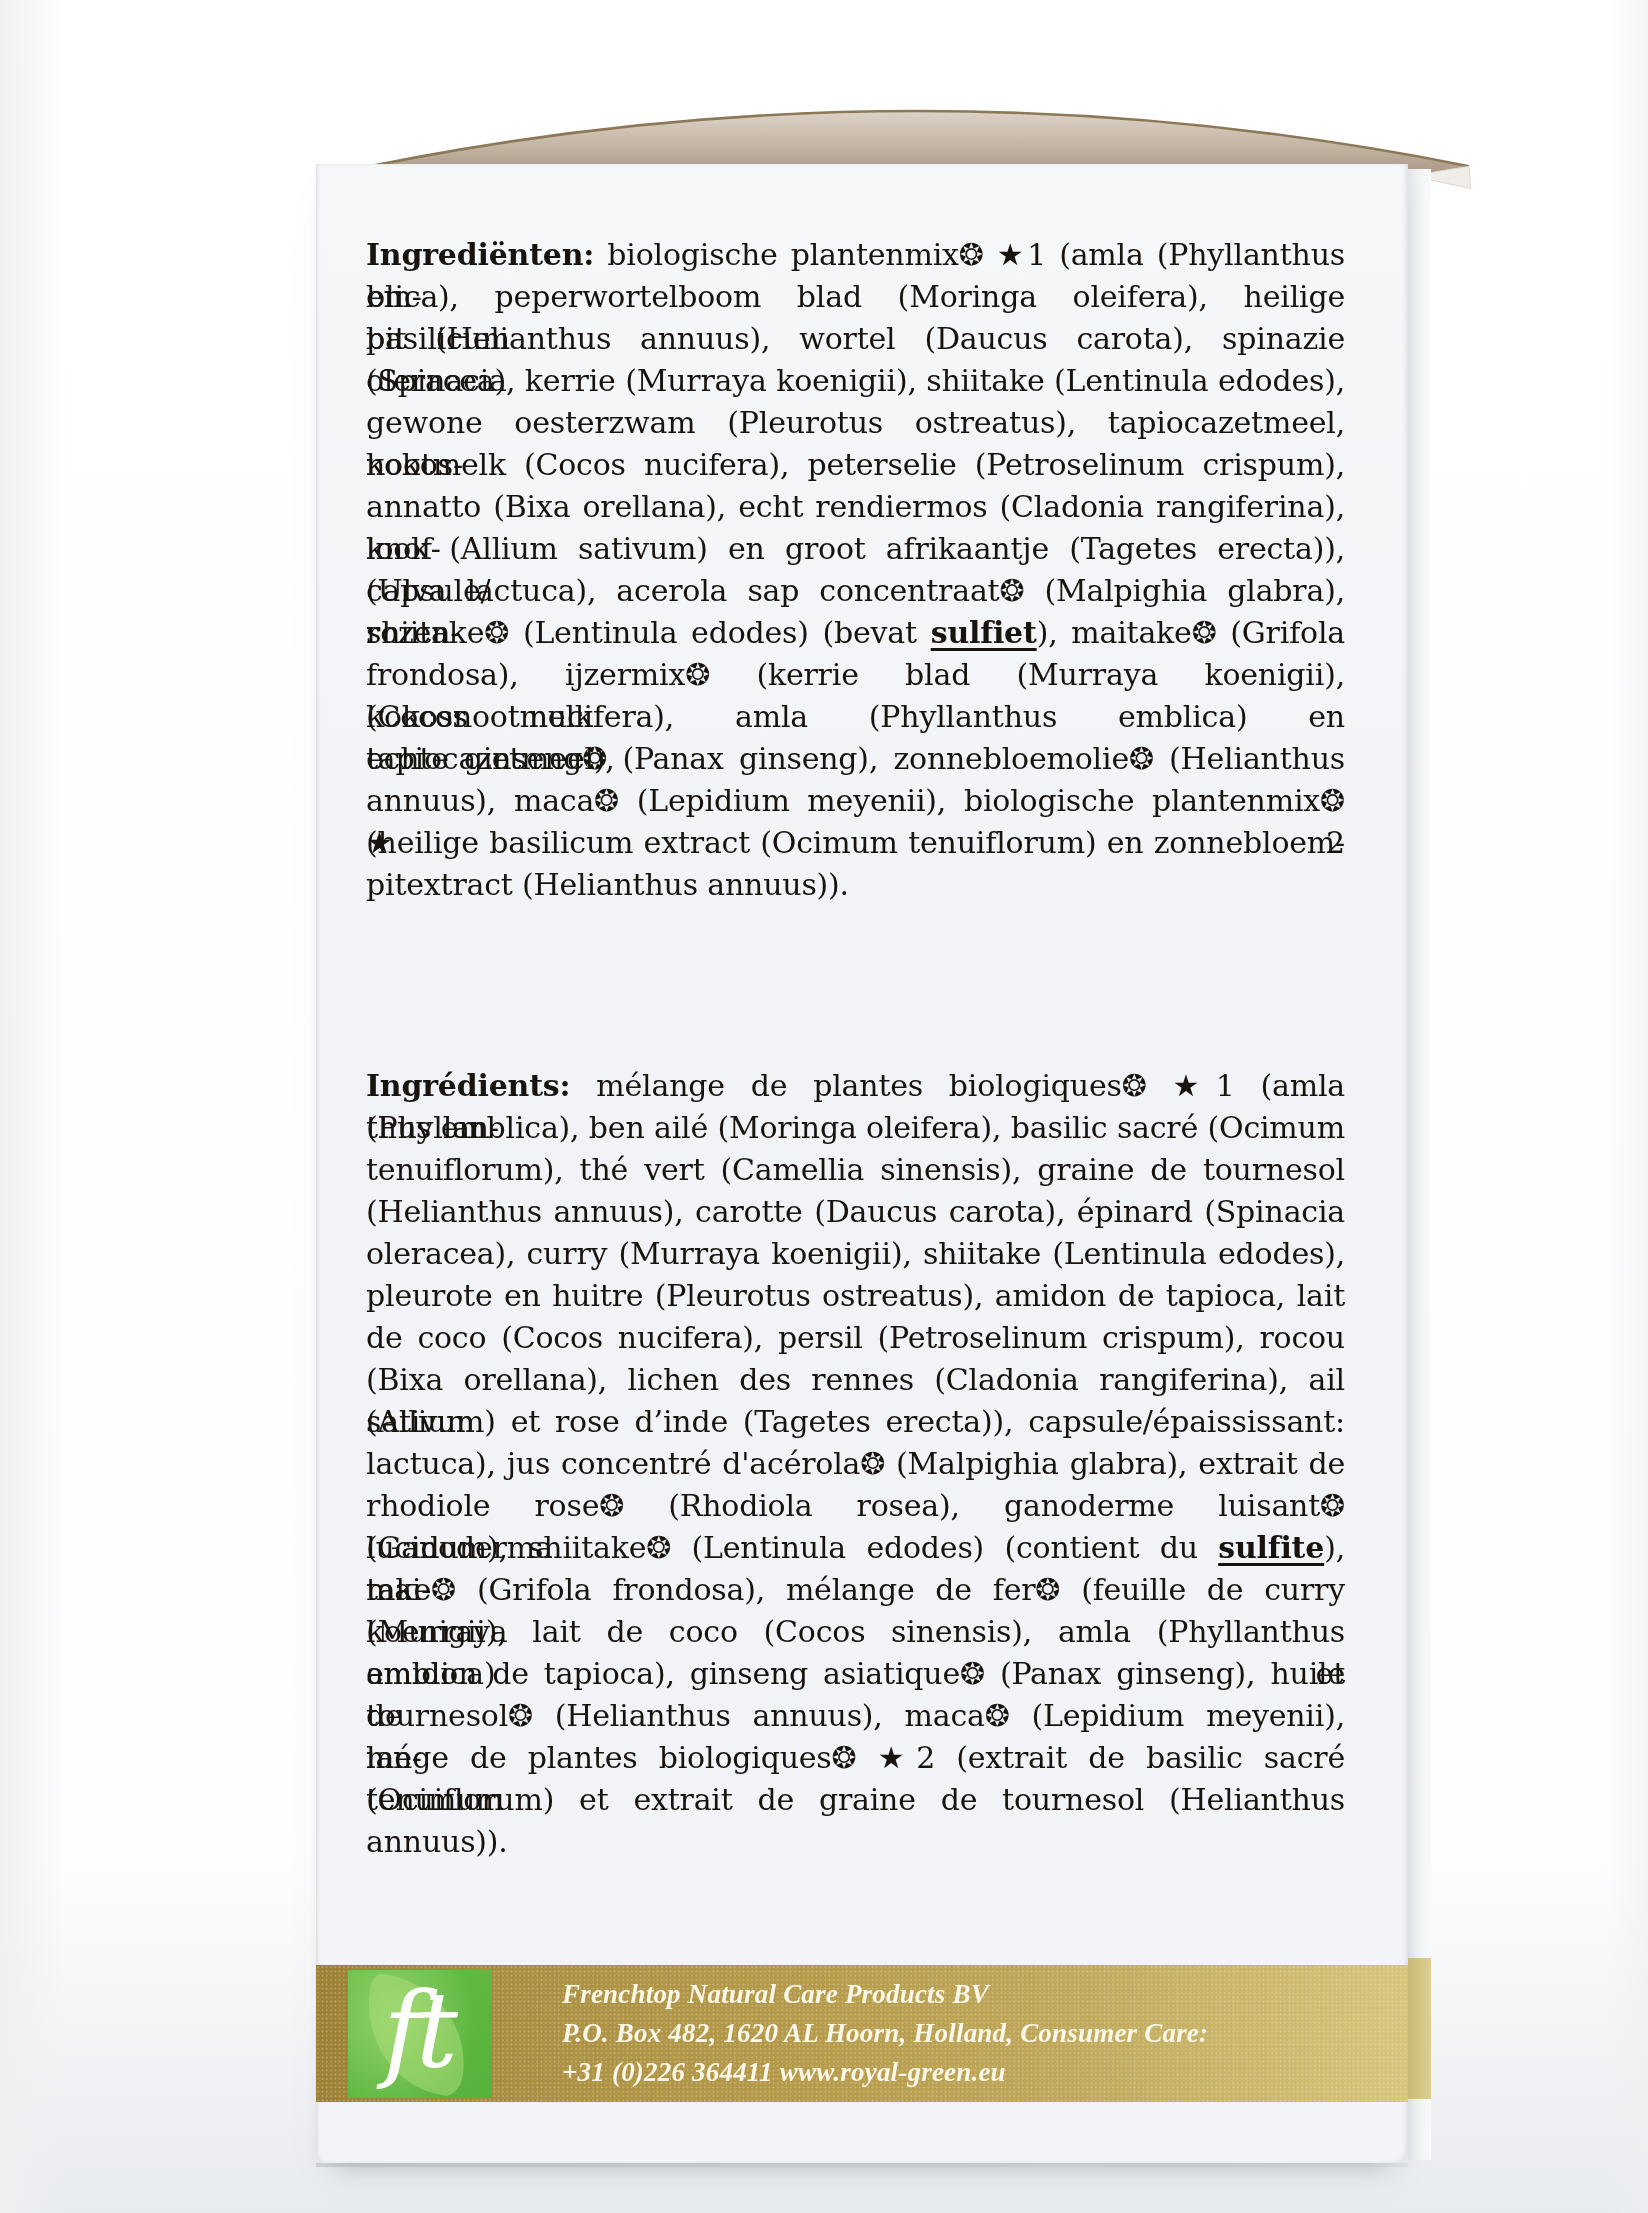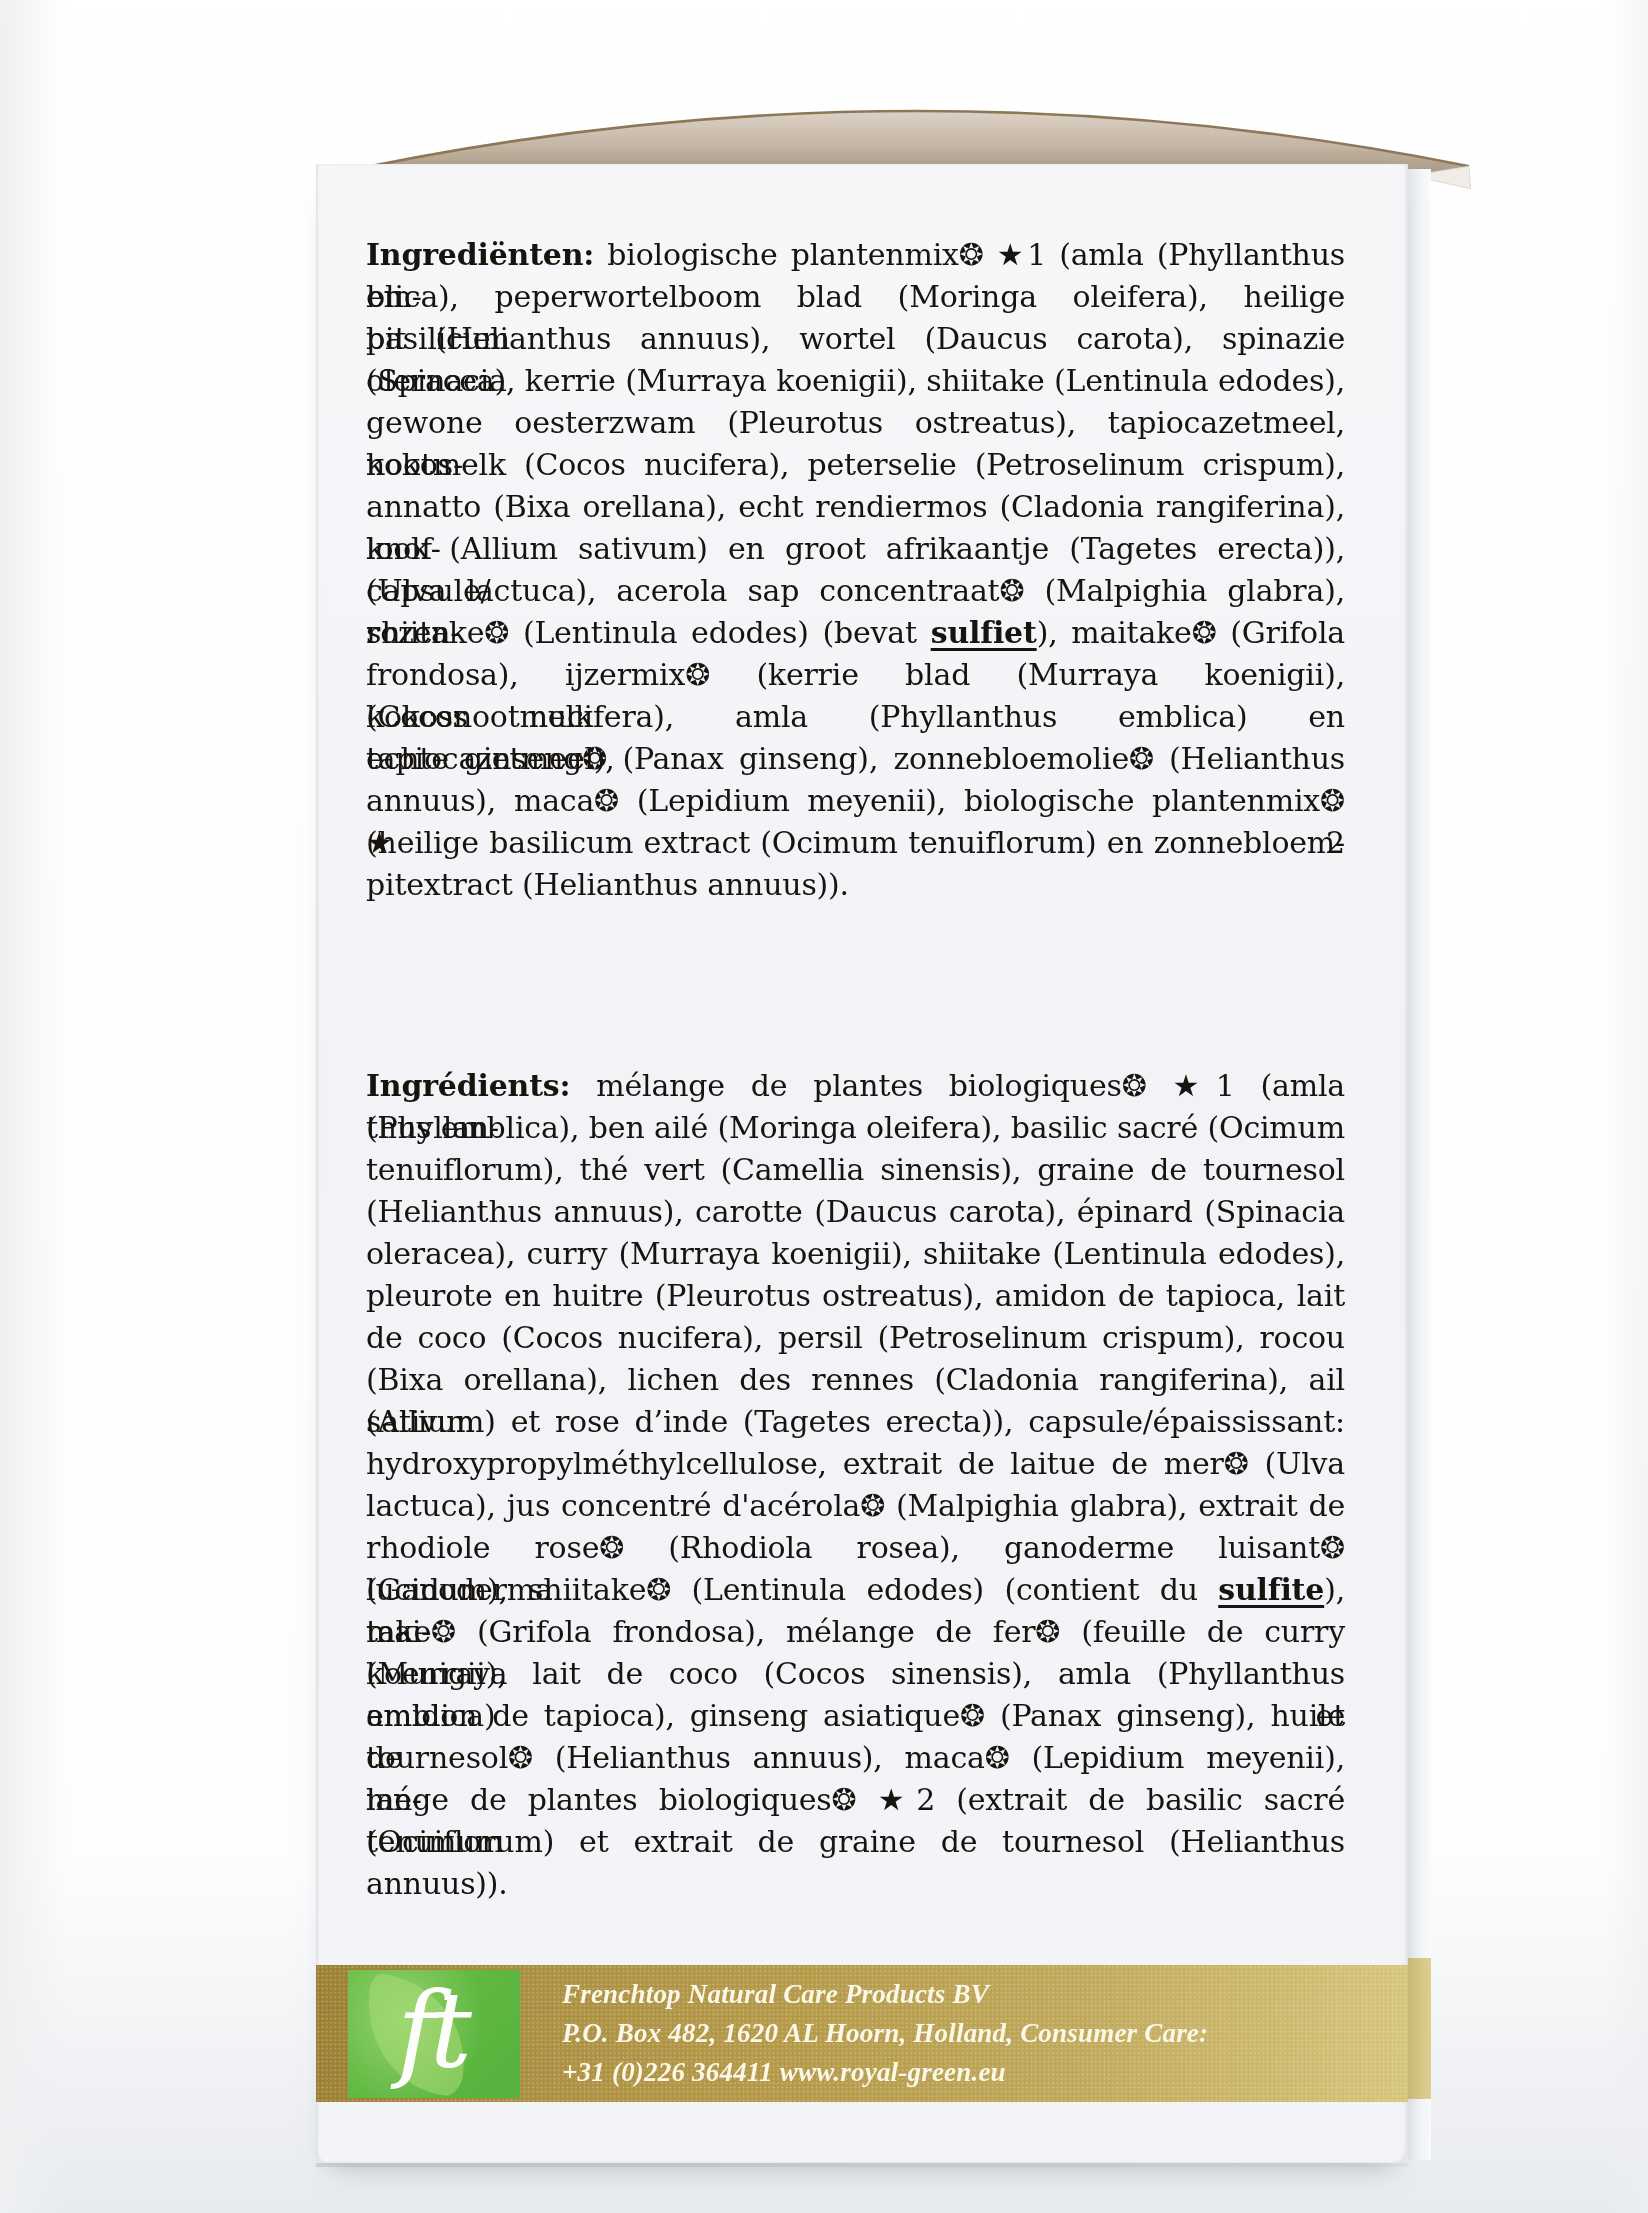--- a/index.html
+++ b/index.html
@@ -41,21 +41,21 @@
   .seg-bu{font-weight:700;text-decoration:underline;text-underline-offset:5.2px;text-decoration-thickness:2.6px;}
   
   .band{
     position:absolute;left:0;top:1801px;width:100%;height:137px;
     background-image:
       radial-gradient(circle, rgba(255,253,240,.28) 0.8px, rgba(255,255,255,0) 1px),
       linear-gradient(90deg,#9c8134 0%,#ac9144 22%,#b59a4a 45%,#c0a95c 70%,#cdb96e 88%,#d6c67c 100%);
     background-size:4.3px 4.3px, 100% 100%;
   }
   .logo{
-    position:absolute;left:32px;top:5.2px;width:172px;height:128px;
+    position:absolute;left:32px;top:5.2px;width:144px;height:128px;
     background:
       radial-gradient(112px 130px at 32% 38%, rgba(150,211,106,.95) 0%, rgba(150,211,106,0) 72%),
       linear-gradient(135deg,#69bd48 0%,#55b23c 100%);
     overflow:hidden;
   }
   .leaf{
     position:absolute;left:15.6px;top:8.6px;width:104px;height:112px;
     background:rgba(170,220,120,.55);
     border-radius:10% 90% 15% 85%/15% 80% 20% 85%;
     transform:rotate(8deg);
@@ -123,21 +123,20 @@
     <div class="textcol fr">
         <div class="tline"><span class="seg-b">Ingrédients:</span><span> mélange de plantes biologiques❂ ★1 (amla (Phyllan-</span></div>
         <div class="tline"><span>thus emblica), ben ailé (Moringa oleifera), basilic sacré (Ocimum</span></div>
         <div class="tline"><span>tenuiflorum), thé vert (Camellia sinensis), graine de tournesol</span></div>
         <div class="tline"><span>(Helianthus annuus), carotte (Daucus carota), épinard (Spinacia</span></div>
         <div class="tline"><span>oleracea), curry (Murraya koenigii), shiitake (Lentinula edodes),</span></div>
         <div class="tline"><span>pleurote en huitre (Pleurotus ostreatus), amidon de tapioca, lait</span></div>
         <div class="tline"><span>de coco (Cocos nucifera), persil (Petroselinum crispum), rocou</span></div>
         <div class="tline"><span>(Bixa orellana), lichen des rennes (Cladonia rangiferina), ail (Allium</span></div>
         <div class="tline"><span>sativum) et rose d’inde (Tagetes erecta)), capsule/épaississant:</span></div>
-        <div class="tline"><span>hydroxypropylméthylcellulose, extrait de laitue de mer❂ (Ulva</span></div>
         <div class="tline"><span>lactuca), jus concentré d'acérola❂ (Malpighia glabra), extrait de</span></div>
         <div class="tline"><span>rhodiole rose❂ (Rhodiola rosea), ganoderme luisant❂ (Ganoderma</span></div>
         <div class="tline"><span>lucidum), shiitake❂ (Lentinula edodes) (contient du </span><span class="seg-bu">sulfite</span><span>), mai-</span></div>
         <div class="tline"><span>take❂ (Grifola frondosa), mélange de fer❂ (feuille de curry (Murraya</span></div>
         <div class="tline"><span>koenigii), lait de coco (Cocos sinensis), amla (Phyllanthus emblica) et</span></div>
         <div class="tline"><span>amidon de tapioca), ginseng asiatique❂ (Panax ginseng), huile de</span></div>
         <div class="tline"><span>tournesol❂ (Helianthus annuus), maca❂ (Lepidium meyenii), mé-</span></div>
         <div class="tline"><span>lange de plantes biologiques❂ ★2 (extrait de basilic sacré (Ocimum</span></div>
         <div class="tline tlast"><span>tenuiflorum) et extrait de graine de tournesol (Helianthus annuus)).</span></div>
       </div>

